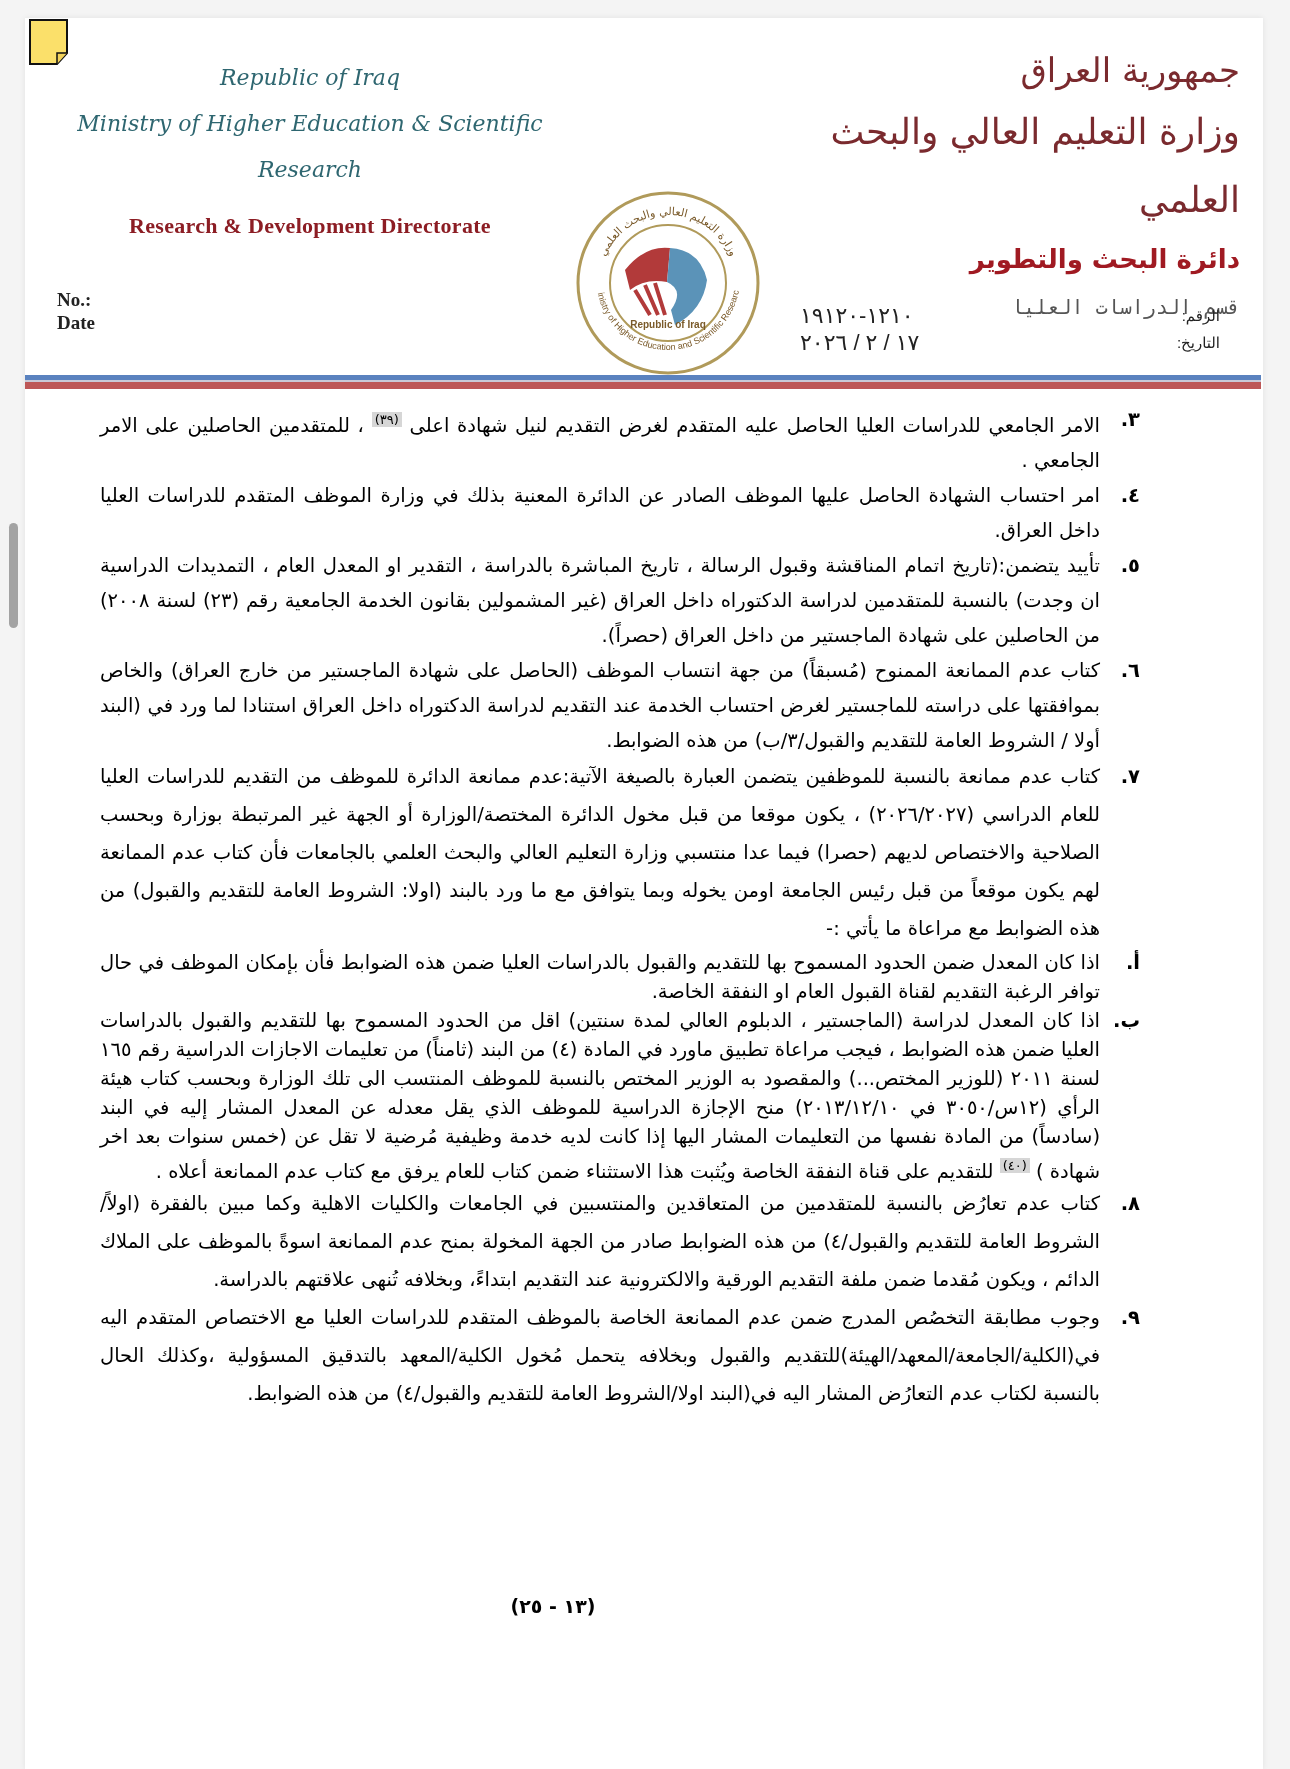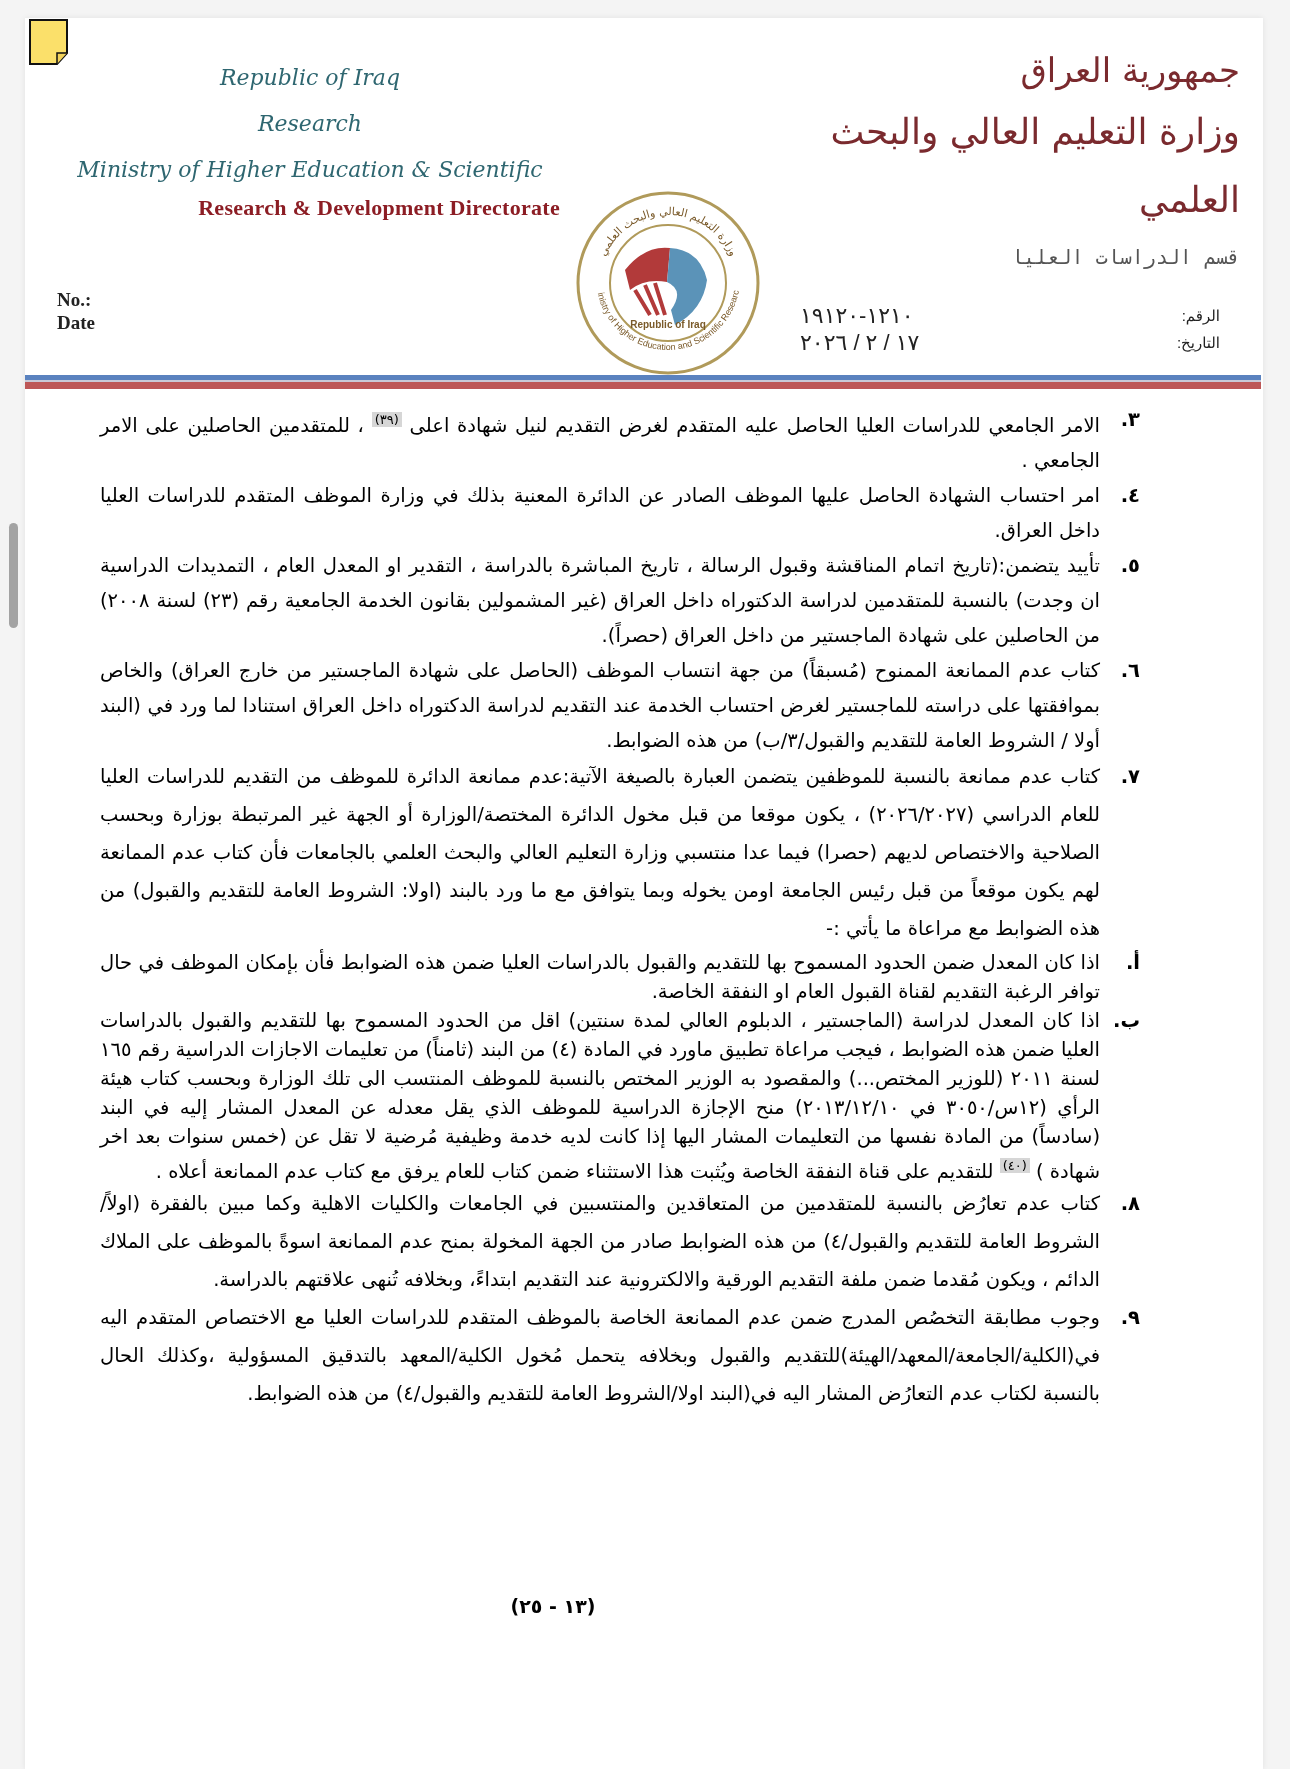--- a/index.html
+++ b/index.html
@@ -13,21 +13,21 @@
   }
   .scrollbar {
     position:absolute; left:9px; top:523px; width:9px; height:105px; background:#a3a3a3; border-radius:5px;
   }
   .note-icon {
     position:absolute; left:29px; top:19px; width:40px; height:46px;
   }
   
   .en-header { position:absolute; left:60px; top:55px; width:500px; text-align:center; }
   .en-line { font-family:"DejaVu Serif", serif; color:#2e6670; font-size:22px; line-height:46px; font-style:italic; }
-  .en-red { font-family:"Liberation Serif", serif; color:#8c1d24; font-size:22px; font-weight:bold; margin-top:2px; letter-spacing:0.3px;text-align:right; }
+  .en-red { font-family:"Liberation Serif", serif; color:#8c1d24; font-size:22px; font-weight:bold; margin-top:20px; letter-spacing:0.3px; }
   .no-date { position:absolute; left:57px; top:288px; font-family:"Liberation Serif", serif; font-weight:bold; font-size:19px; line-height:23px; color:#222; }
   
   .seal { position:absolute; left:575px; top:190px; width:186px; height:186px; }
   
   .ar-header { position:absolute; left:790px; top:42px; width:450px; direction:rtl; }
   .ar-title1 { font-family:"DejaVu Serif", serif; color:#7a2a2e; font-size:34px; line-height:56px; }
   .ar-title2 { font-family:"DejaVu Serif", serif; color:#7a2a2e; font-size:36px; line-height:68px; }
   .ar-red { font-family:"DejaVu Sans", sans-serif; color:#a01a22; font-size:26px; font-weight:bold; line-height:50px; }
   .ar-dept { font-family:Liberation Mono, monospace; color:#555; font-size:20px; line-height:50px; }
   .ar-meta { position:absolute; top:302px; right:70px; direction:rtl; font-size:18px; color:#222; }
@@ -60,22 +60,22 @@
 
 <div class="note-icon">
   <svg width="40" height="46" viewBox="0 0 40 46">
     <path d="M1 1 H38 V34 L28 45 H1 Z" fill="#fbe06a" stroke="#111" stroke-width="2"></path>
     <path d="M28 45 V34 H38" fill="#f3d35b" stroke="#111" stroke-width="1.5"></path>
   </svg>
 </div>
 
 <div class="en-header">
   <div class="en-line">Republic of Iraq</div>
+  <div class="en-line">Ministry of Higher Education &amp; Scientific</div>
   <div class="en-line">Research</div>
-  <div class="en-line">Ministry of Higher Education &amp; Scientific</div>
   <div class="en-red">Research &amp; Development Directorate</div>
 </div>
 <div class="no-date">
   <div>No.:</div>
   <div>Date</div>
 </div>
 
 <div class="seal">
   <svg width="186" height="186" viewBox="0 0 186 186">
     <circle cx="93" cy="93" r="90" fill="#fff" stroke="#b09a5a" stroke-width="3"></circle>
@@ -87,20 +87,21 @@
     <path id="arcTop" d="M25 93 A68 68 0 0 1 161 93" fill="none"></path>
     <text font-size="11" fill="#7a5a2a" font-family="DejaVu Sans, sans-serif"><textPath href="#arcTop" startOffset="50%" text-anchor="middle">وزارة التعليم العالي والبحث العلمي</textPath></text>
     <path id="arcBot" d="M22 100 A72 72 0 0 0 164 100" fill="none"></path>
     <text font-size="9" fill="#7a5a2a" font-family="Liberation Sans, sans-serif"><textPath href="#arcBot" startOffset="50%" text-anchor="middle">Ministry of Higher Education and Scientific Research</textPath></text>
   </svg>
 </div>
 
 <div class="ar-header">
   <div class="ar-title1">جمهورية العراق</div>
   <div class="ar-title2">وزارة التعليم العالي والبحث العلمي</div>
+  <div class="ar-red">دائرة البحث والتطوير</div>
   <div class="ar-dept">قسم الدراسات العليا</div>
 </div>
 <div class="ar-meta">
   <div class="ar-meta-row">
     <span class="ar-meta-label">الرقم:</span>
     <span class="ar-meta-val">١٢١٠-١٩١٢٠</span>
   </div>
   <div class="ar-meta-row">
     <span class="ar-meta-label">التاريخ:</span>
     <span class="ar-meta-val">١٧ / ٢ / ٢٠٢٦</span>

